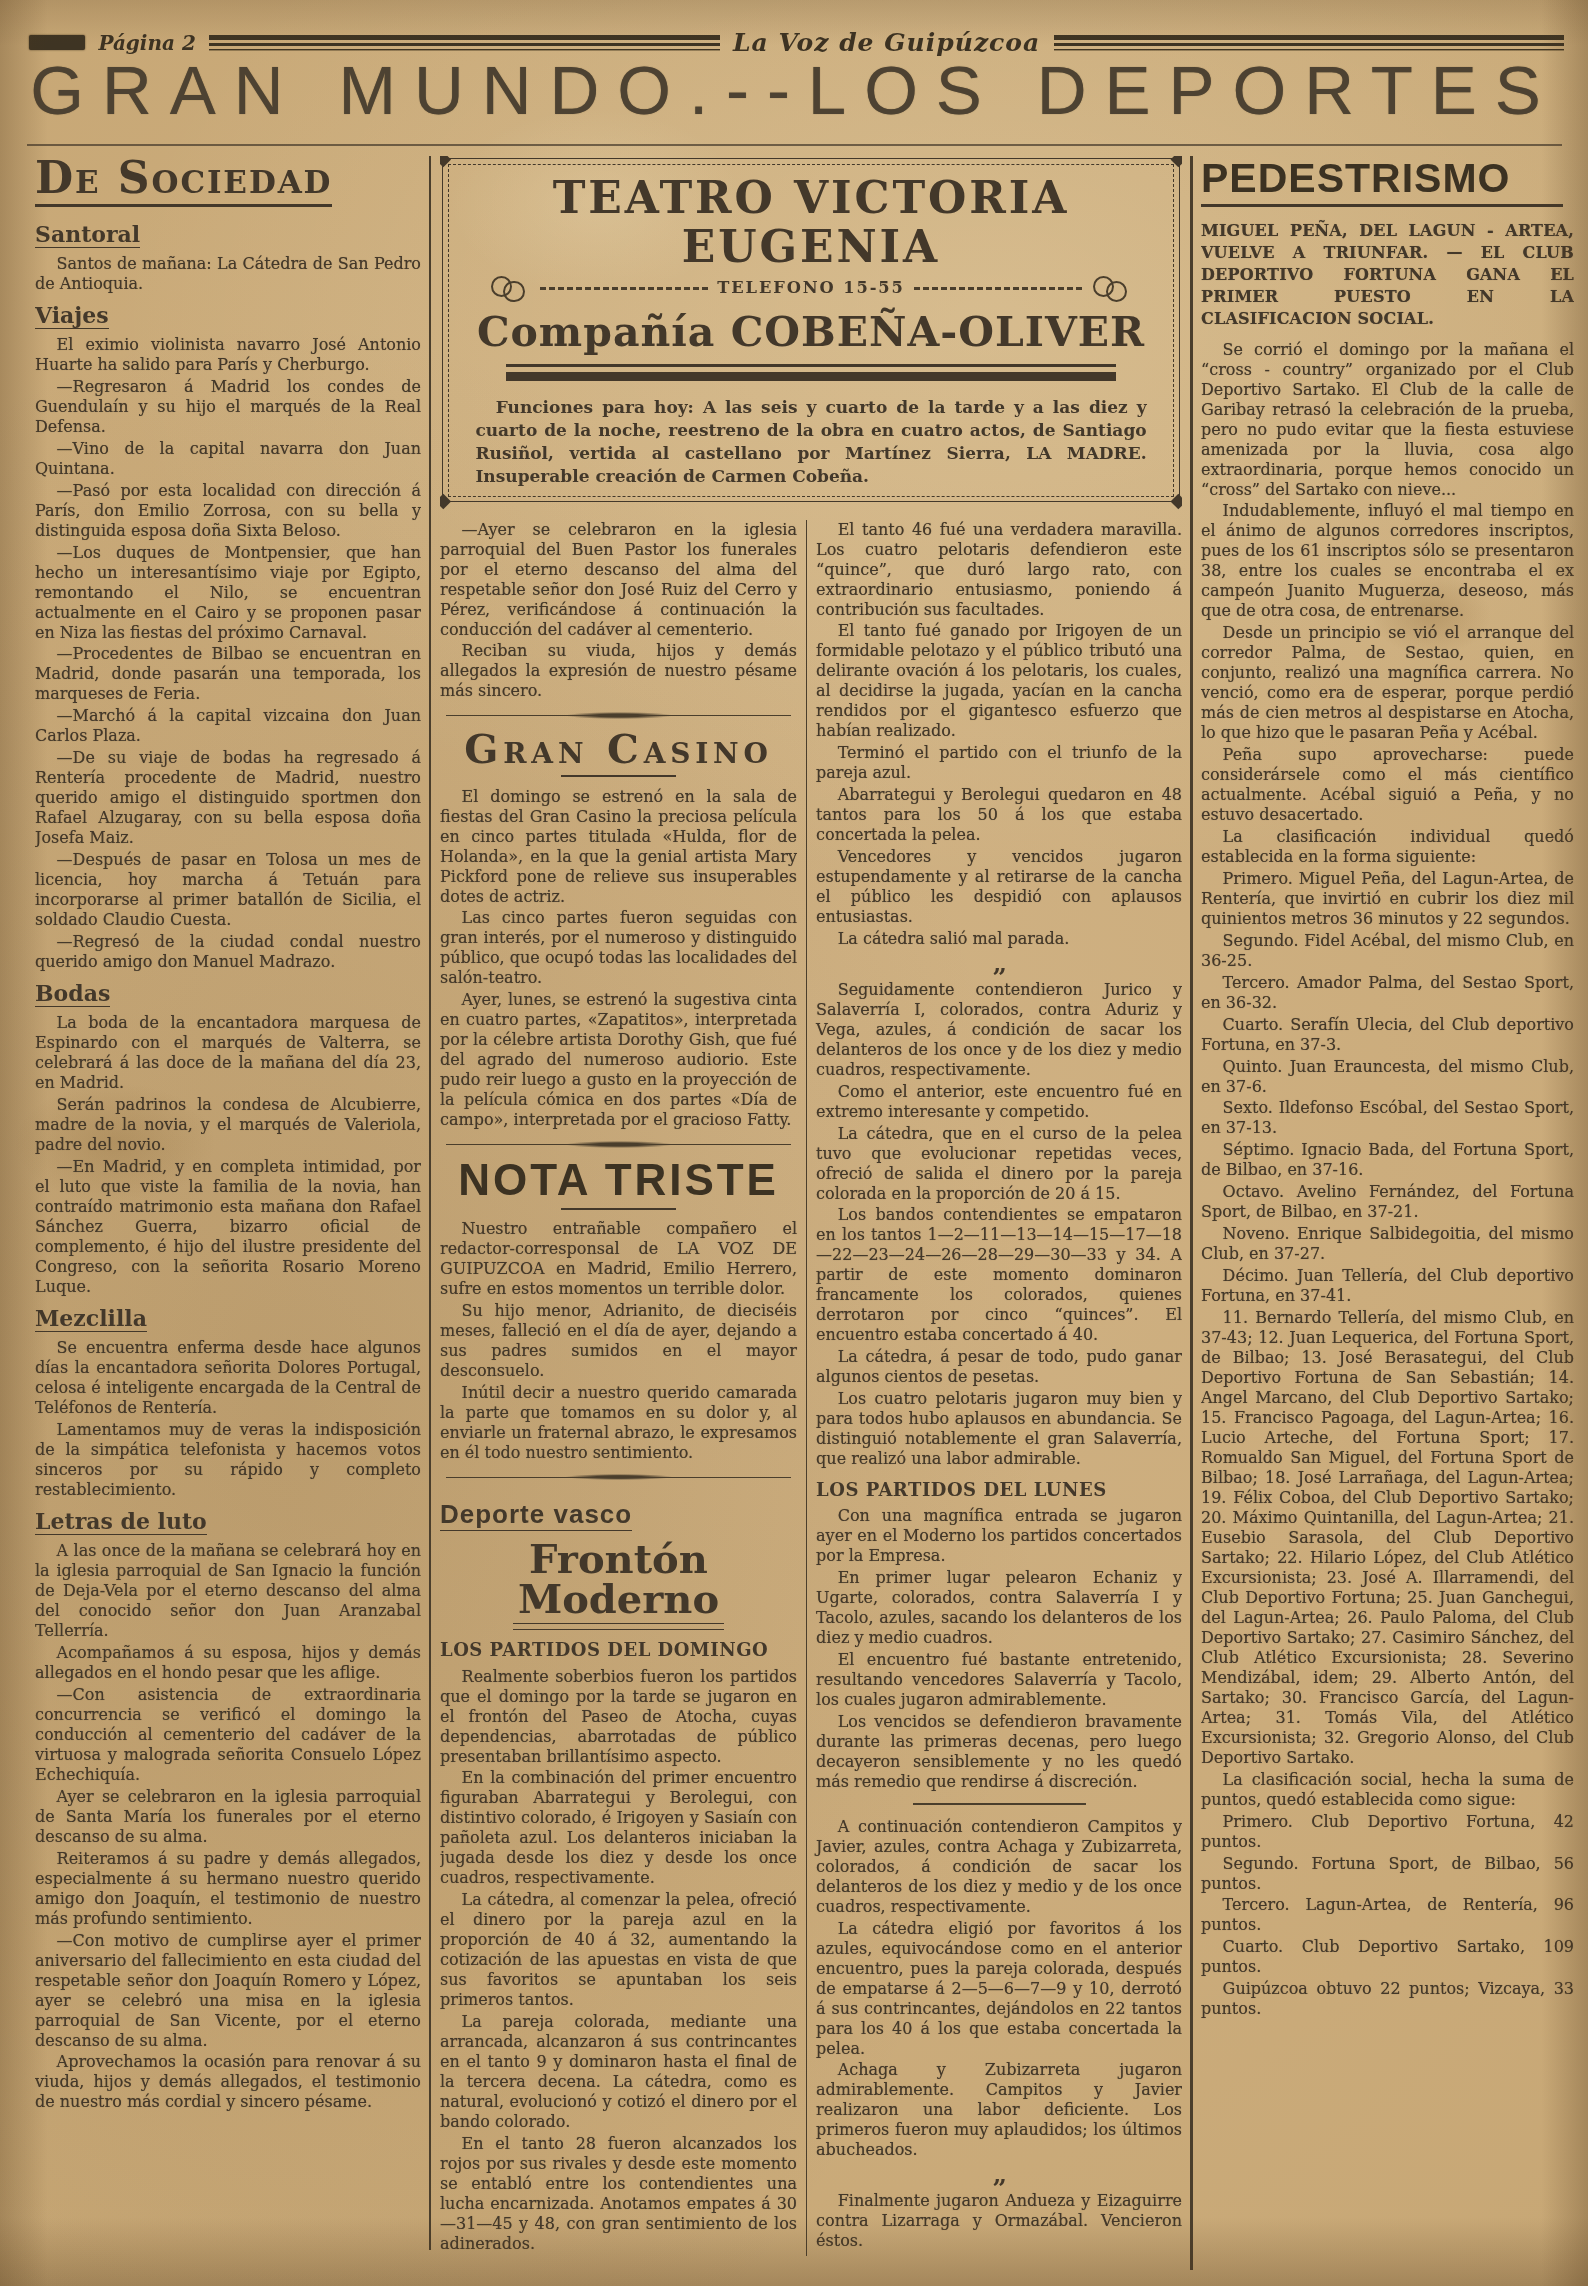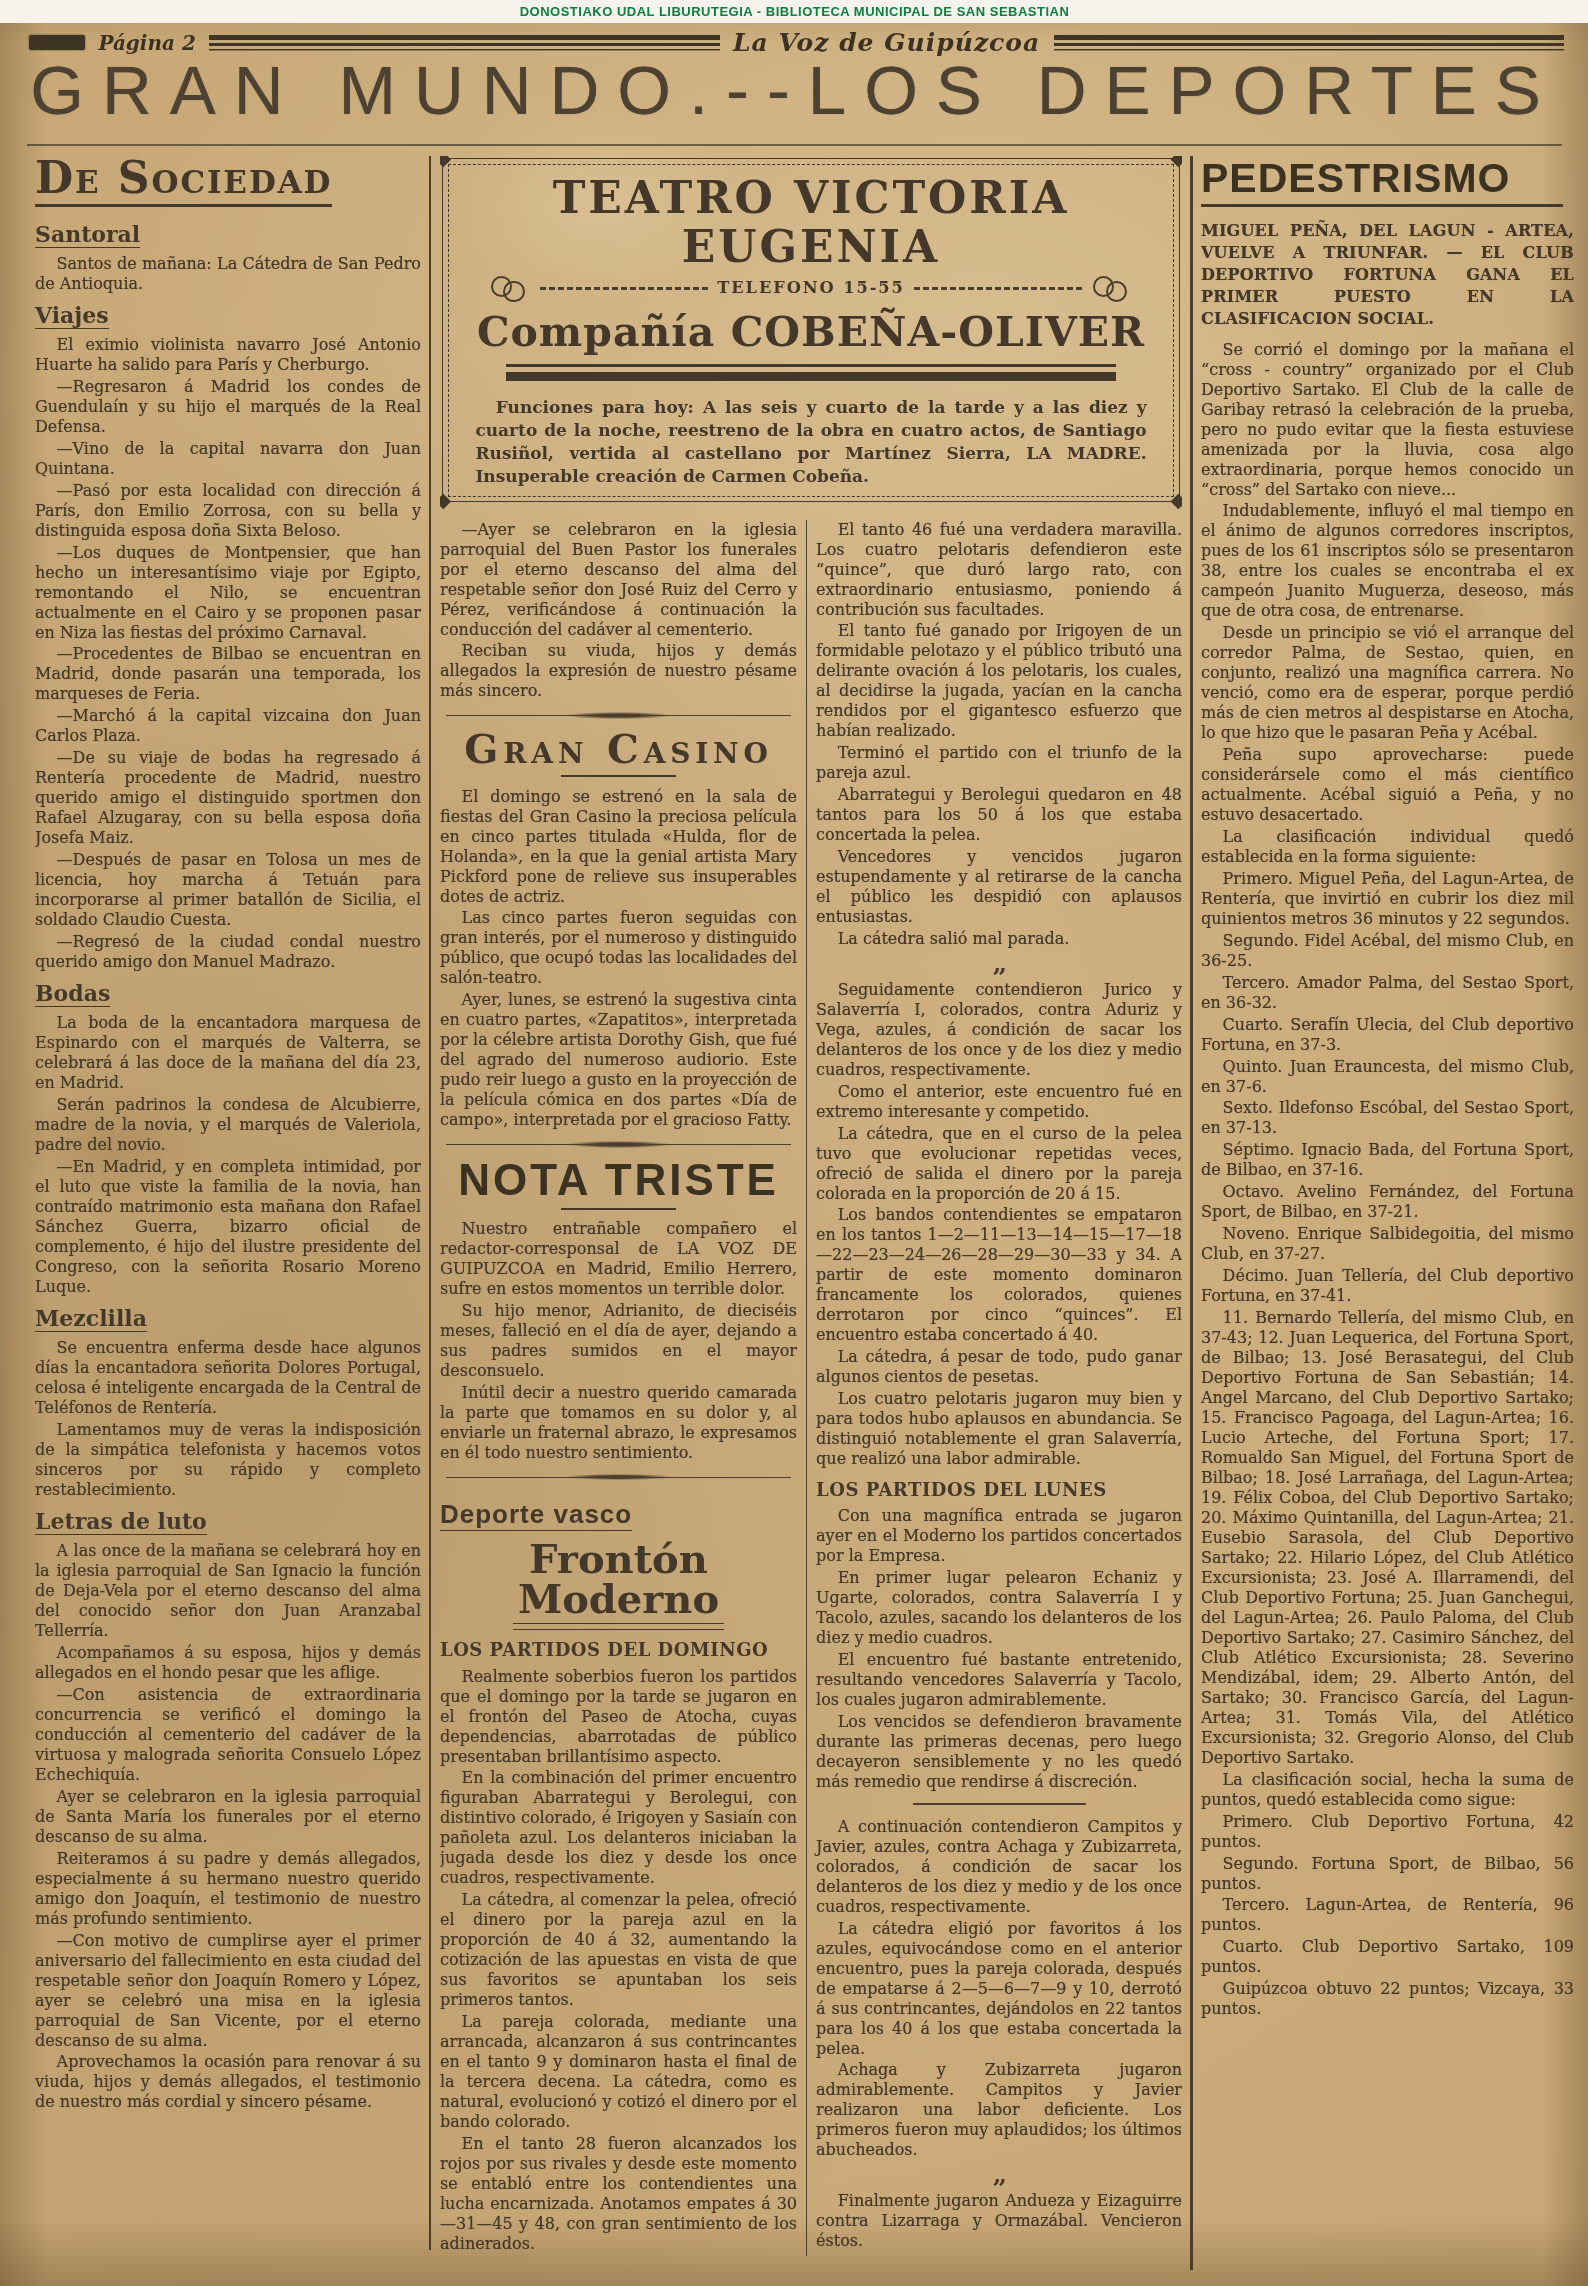--- a/index.html
+++ b/index.html
@@ -85,21 +85,20 @@
   .company{font:700 41px/1.1 "DejaVu Serif",serif;text-align:center;letter-spacing:1px;margin:1.9px 0 9.6px;}
   .trule1{height:2.9px;background:#43382a;margin:0 42px 4.8px;}
   .trule2{height:8.6px;background:#43382a;margin:0 42px 15.4px;}
   .teatro-body{font:700 17px/23px "DejaVu Serif",serif;text-align:justify;margin:0 11.5px;text-indent:1.2em;}
 </style>
 </head>
 <body>
 
 <div class="page">
 
-  <div class="banner">DONOSTIAKO UDAL LIBURUTEGIA - BIBLIOTECA MUNICIPAL DE SAN SEBASTIAN</div>
 
   <div class="masthead">
     <div class="blob"></div>
     <div class="page-label">Página 2</div>
     <div class="mastbar"></div>
     <div class="paper-name">La Voz de Guipúzcoa</div>
     <div class="mastbar"></div>
   </div>
 
   <div class="headline">GRAN MUNDO.--LOS DEPORTES</div>

